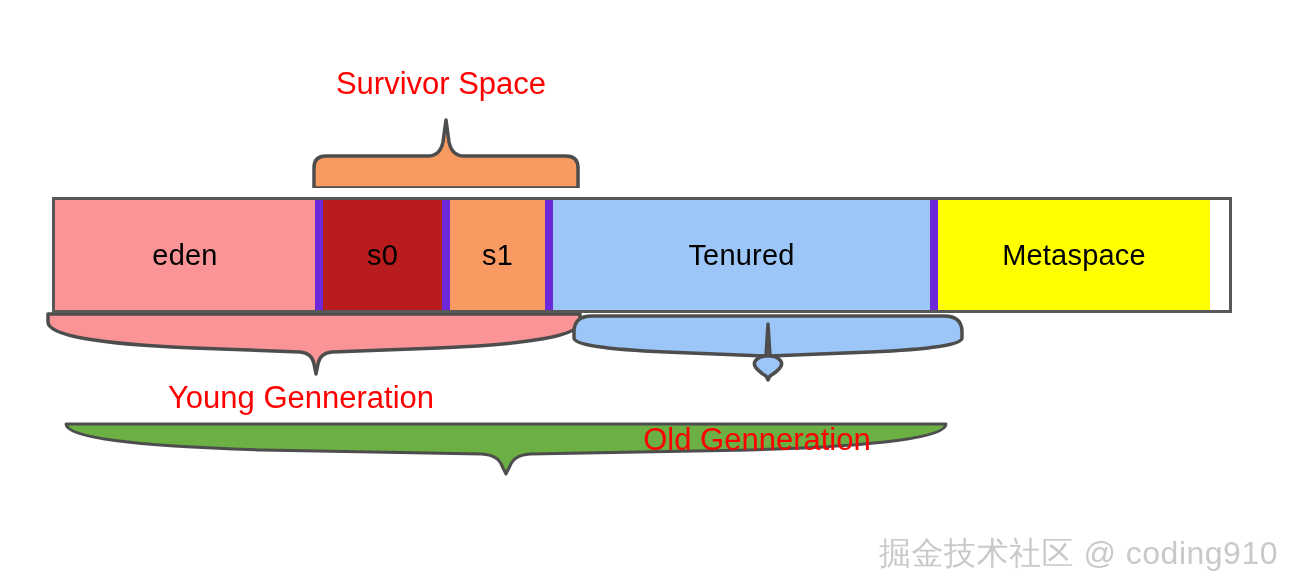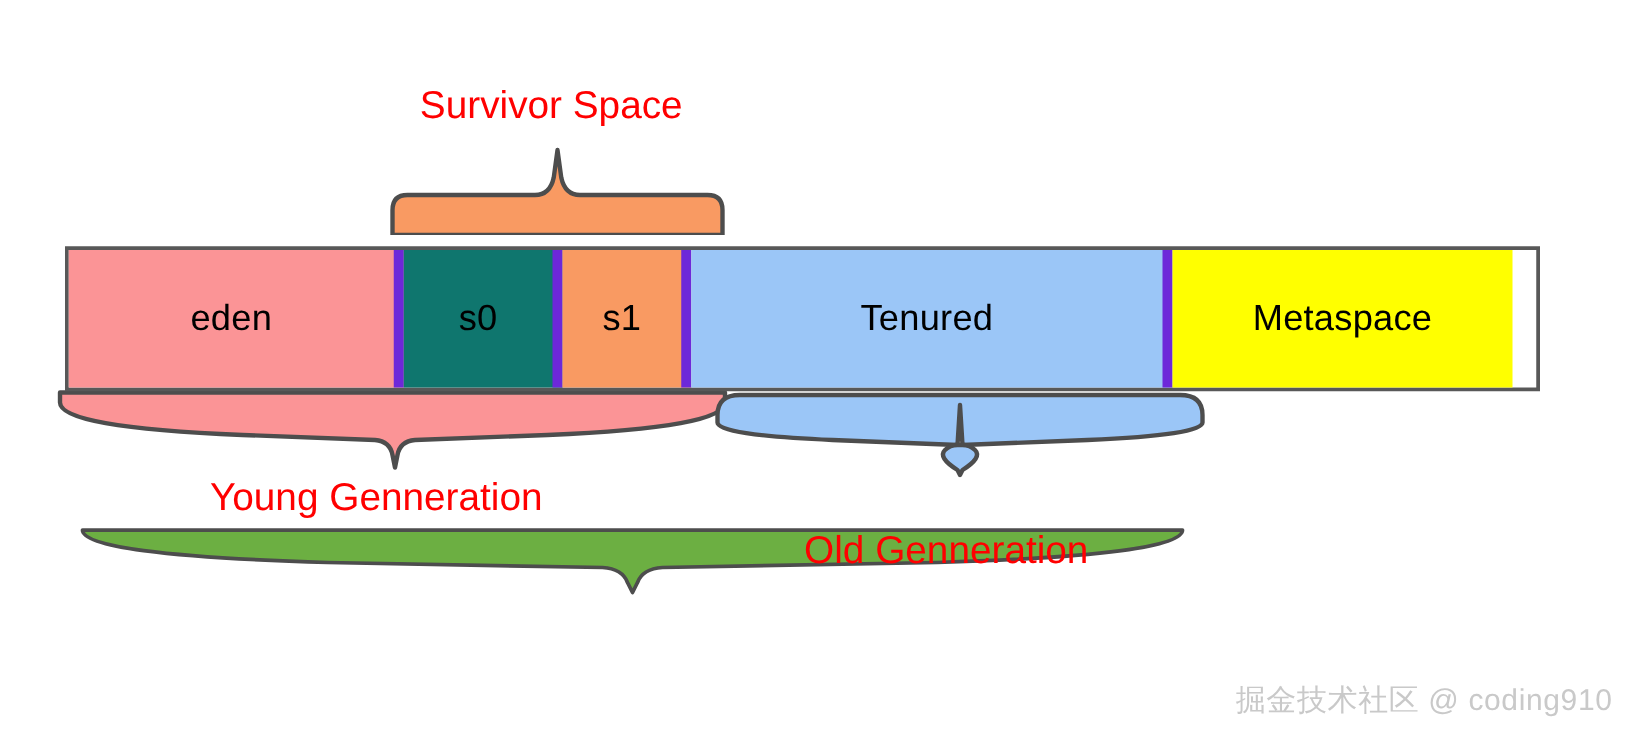--- a/index.html
+++ b/index.html
@@ -60,24 +60,24 @@
   
   .brace { position: absolute; }
   #brace-survivor { left: 310px;  top: 112px; }
   #brace-young    { left: 44px;   top: 312px; }
   #brace-old      { left: 570px;  top: 312px; }
   #brace-heap     { left: 44px;   top: 420px; }
 
   
   #watermark {
     position: absolute;
-    right: 16px;
+    right: 28px;
     bottom: 12px;
     color: #c9c9c9;
-    font-size: 24px;
+    font-size: 32px;
     white-space: nowrap;
     letter-spacing: 0.5px;
   }
 </style>
 </head>
 <body>
 
 <div id="canvas">
 
   <div class="brace" id="brace-survivor">
@@ -146,21 +146,21 @@
                Q 452 35 468 34
                L 688 30
                Q 884 24 884 4 Z" transform="translate(18,0)" fill="#6caf42" stroke="#4d4d4d" stroke-width="3" stroke-linejoin="round"></path>
     </svg>
   </div>
 
   <div class="mem-bar">
     <div class="mem-cell" style="width:268px;background:#fb9496;">
       <span>eden</span>
     </div>
-    <div class="mem-cell" style="width:127px;background:#0f766e;">
+    <div class="mem-cell" style="width:127px;background:#b91c1c;">
       <span>s0</span>
     </div>
     <div class="mem-cell" style="width:103px;background:#f99a62;">
       <span>s1</span>
     </div>
     <div class="mem-cell" style="width:385px;background:#9bc6f7;">
       <span>Tenured</span>
     </div>
     <div class="mem-cell" style="width:272px;background:#ffff00;">
       <span>Metaspace</span>

